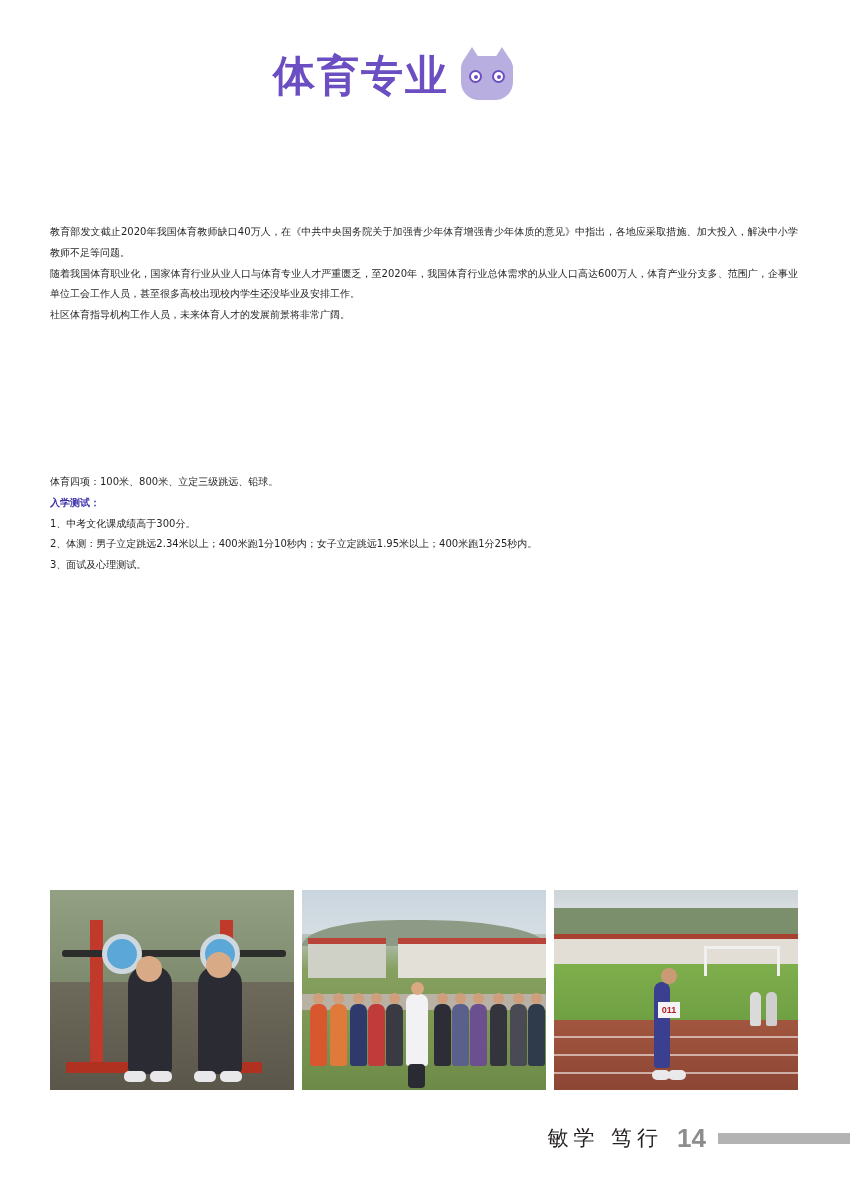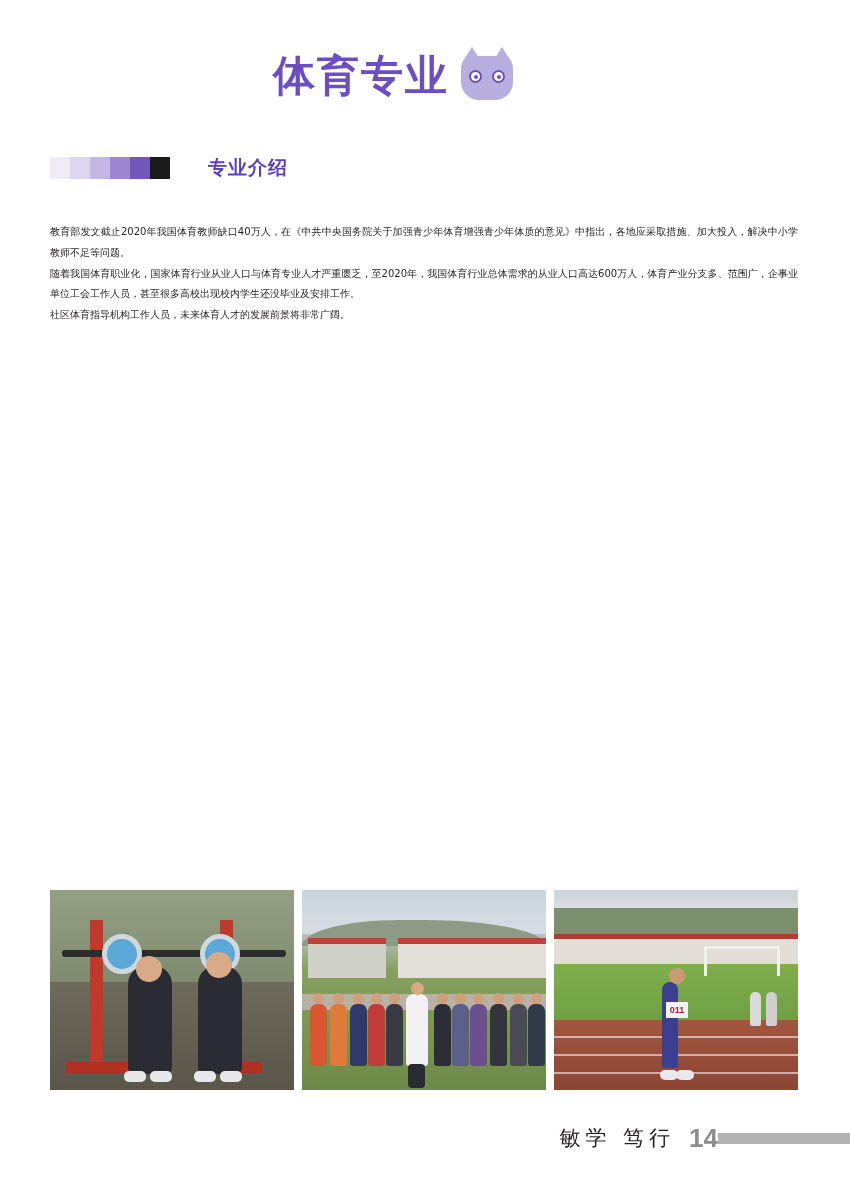--- a/index.html
+++ b/index.html
@@ -226,21 +226,21 @@
 
   
   .p3 { background: linear-gradient(#c8cfc6 0%, #a8b49c 26%, #79a84f 48%, #9d5b46 72%, #8f4f3d 100%); }
   .p3 .sky { position:absolute; left:0; top:0; width:244px; height:30px; background: linear-gradient(#ccd4d8,#dfe4e6); }
   .p3 .trees { position:absolute; left:0; top:18px; width:244px; height:26px; background:#7b8f6c; }
   .p3 .fence { position:absolute; left:0; top:44px; width:244px; height:30px; background:#e2ded6; border-top:5px solid #a8412f; border-bottom:3px solid #a8412f; }
   .p3 .grass { position:absolute; left:0; top:74px; width:244px; height:56px; background: linear-gradient(#7fae4c,#6fa043); }
   .p3 .trackA { position:absolute; left:0; top:130px; width:244px; height:70px; background: linear-gradient(#a2563f,#8c4634); }
   .p3 .lane { position:absolute; left:0; width:244px; height:2px; background: rgba(255,255,255,.55); }
   .p3 .goalpost { position:absolute; left:150px; top:56px; width:76px; height:30px; border:3px solid #f0f0f0; border-bottom:none; box-sizing:border-box; }
-  .p3 .runner { position:absolute; left:108px; bottom: 22px; width: 16px; height: 86px; background:#3a3f8f; border-radius: 10px 10px 4px 4px; }
+  .p3 .runner { position:absolute; left:100px; bottom: 22px; width: 16px; height: 86px; background:#3a3f8f; border-radius: 10px 10px 4px 4px; }
   .p3 .runner .hd { position:absolute; left:7px; top:-14px; width:16px; height:16px; border-radius:50%; background:#c99a74; }
   .p3 .runner .bib { position:absolute; left:4px; top:20px; width:22px; height:16px; background:#f4f4f6; color:#b32222; font-size:9px; font-weight:bold; text-align:center; line-height:16px; }
   .p3 .runner .shoe { position:absolute; bottom:-12px; width:18px; height:10px; border-radius:5px; background:#e9e9ec; }
   .p3 .runner .shoe.l { left:-2px; }
   .p3 .runner .shoe.r { left:14px; }
   .p3 .bystander { position:absolute; bottom: 64px; width: 11px; height: 34px; border-radius:5px 5px 2px 2px; background:#dadada; }
 
   
   .footer {
     position: absolute;
@@ -257,20 +257,21 @@
     font-family: "DejaVu Serif", "Liberation Serif", serif;
     font-size: 21px;
     color: #231f20;
     letter-spacing: 5px;
     margin-right: 14px;
   }
   .footer-page {
     font-size: 26px;
     font-weight: bold;
     color: #8d8d8d;
+    margin-right: 12px;
     font-family: "Liberation Sans", sans-serif;
   }
   .footer-bar {
     width: 132px;
     height: 11px;
     background: #b3b3b3;
   }
 </style>
 </head>
 <body>
@@ -285,39 +286,35 @@
       <div class="head"></div>
       <div class="eye l">
           <div class="pupil"></div>
         </div>
       <div class="eye r">
           <div class="pupil"></div>
         </div>
     </div>
   </div>
 
-  <div class="section-head" style="left:50px; top:155px;">
-    <div class="swatches">
-      <span style="background:#efecf7"></span>
-      <span style="background:#ddd6ef"></span>
-      <span style="background:#c3b6e4"></span>
-      <span style="background:#9b86d4"></span>
-      <span style="background:#6f58b8"></span>
-      <span style="background:#1a1a1a"></span>
-    </div>
-    <div class="section-label">专业介绍</div>
-  </div>
 
   <div class="body-block" style="top:222px;">
     <p>教育部发文截止2020年我国体育教师缺口40万人，在《中共中央国务院关于加强青少年体育增强青少年体质的意见》中指出，各地应采取措施、加大投入，解决中小学教师不足等问题。</p>
     <p>随着我国体育职业化，国家体育行业从业人口与体育专业人才严重匮乏，至2020年，我国体育行业总体需求的从业人口高达600万人，体育产业分支多、范围广，企事业单位工会工作人员，甚至很多高校出现校内学生还没毕业及安排工作。</p>
     <p>社区体育指导机构工作人员，未来体育人才的发展前景将非常广阔。</p>
   </div>
 
 
+  <div class="body-block" style="top:472px;">
+    <p>体育四项：100米、800米、立定三级跳远、铅球。</p>
+    <p class="sub-emph">入学测试：</p>
+    <p>1、中考文化课成绩高于300分。</p>
+    <p>2、体测：男子立定跳远2.34米以上；400米跑1分10秒内；女子立定跳远1.95米以上；400米跑1分25秒内。</p>
+    <p>3、面试及心理测试。</p>
+  </div>
 
 
 
   <div class="photo-row">
 
     <div class="photo p1">
       <div class="wall"></div>
       <div class="floor"></div>
       <div class="rack-l"></div>
       <div class="rack-r"></div>

